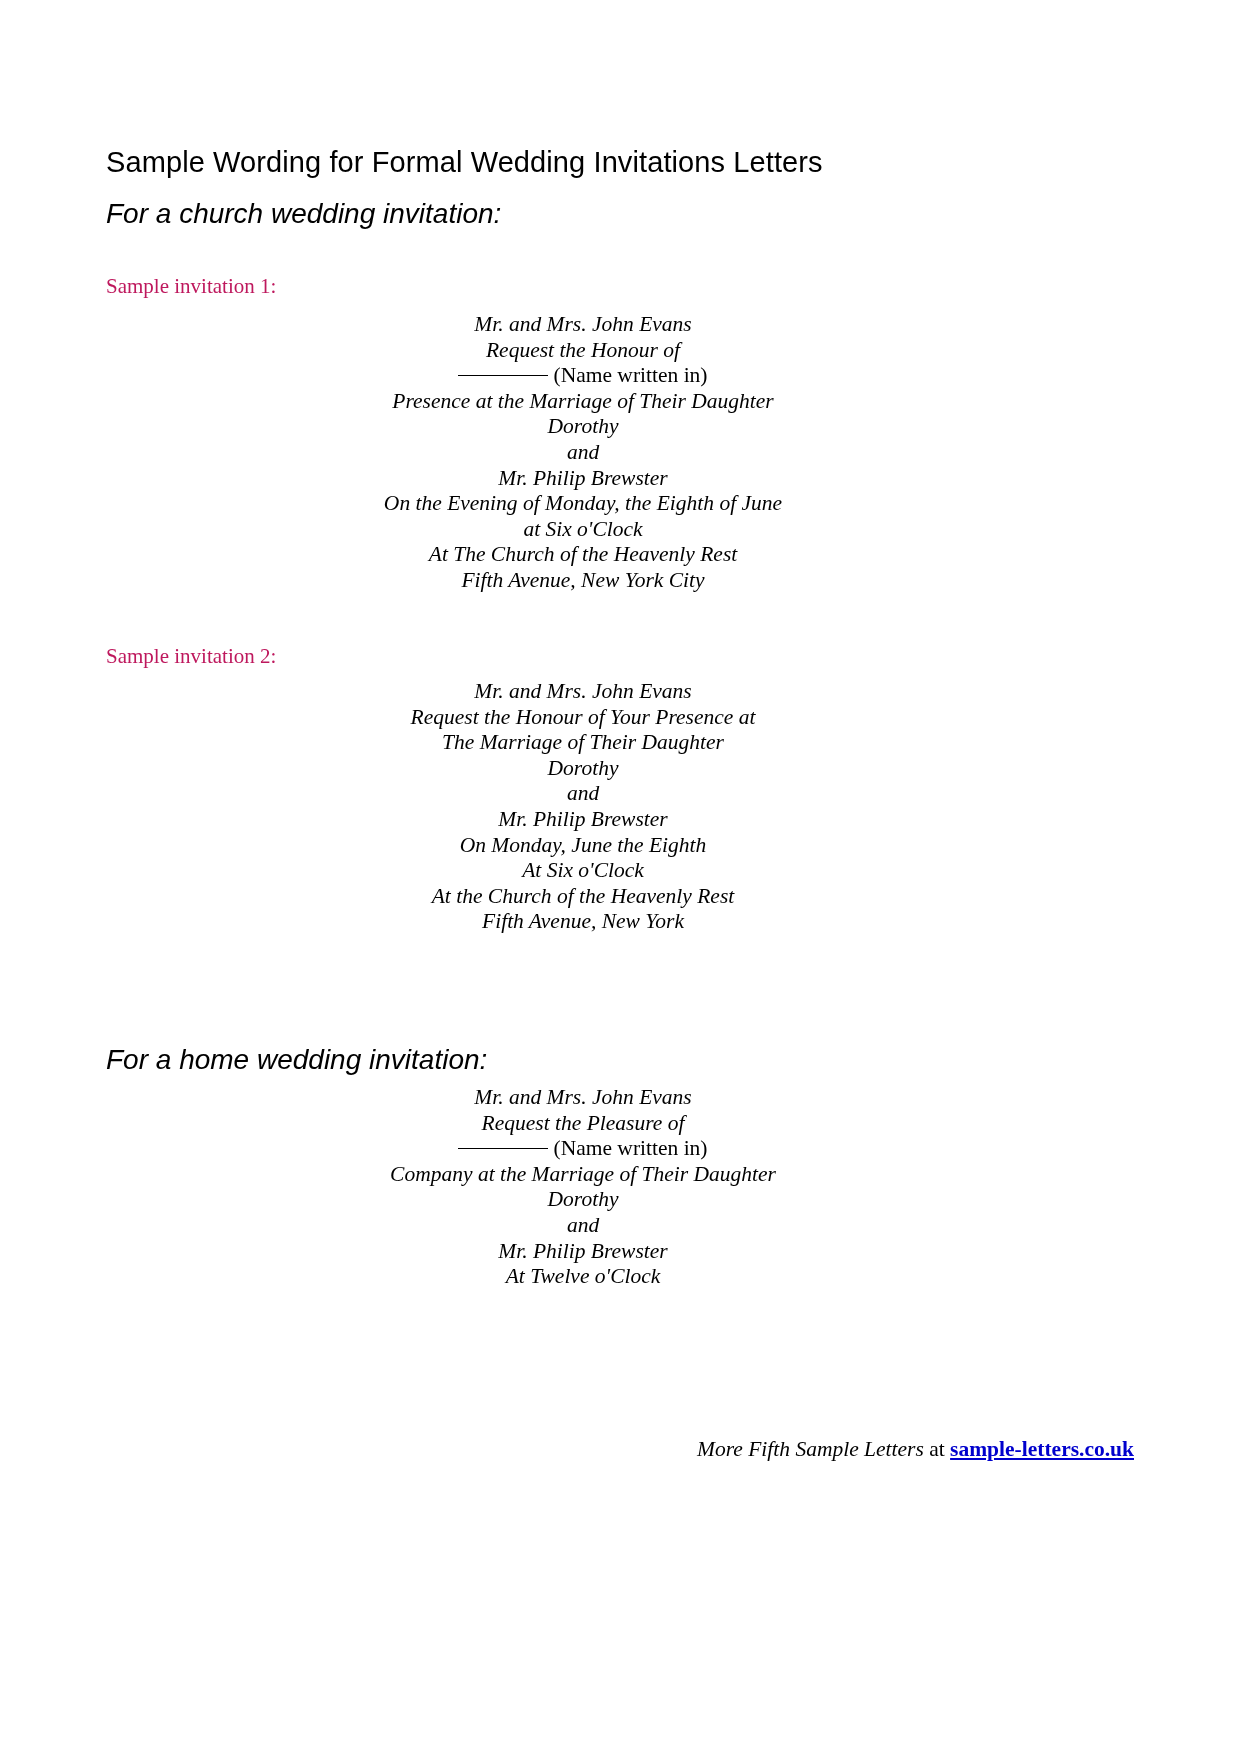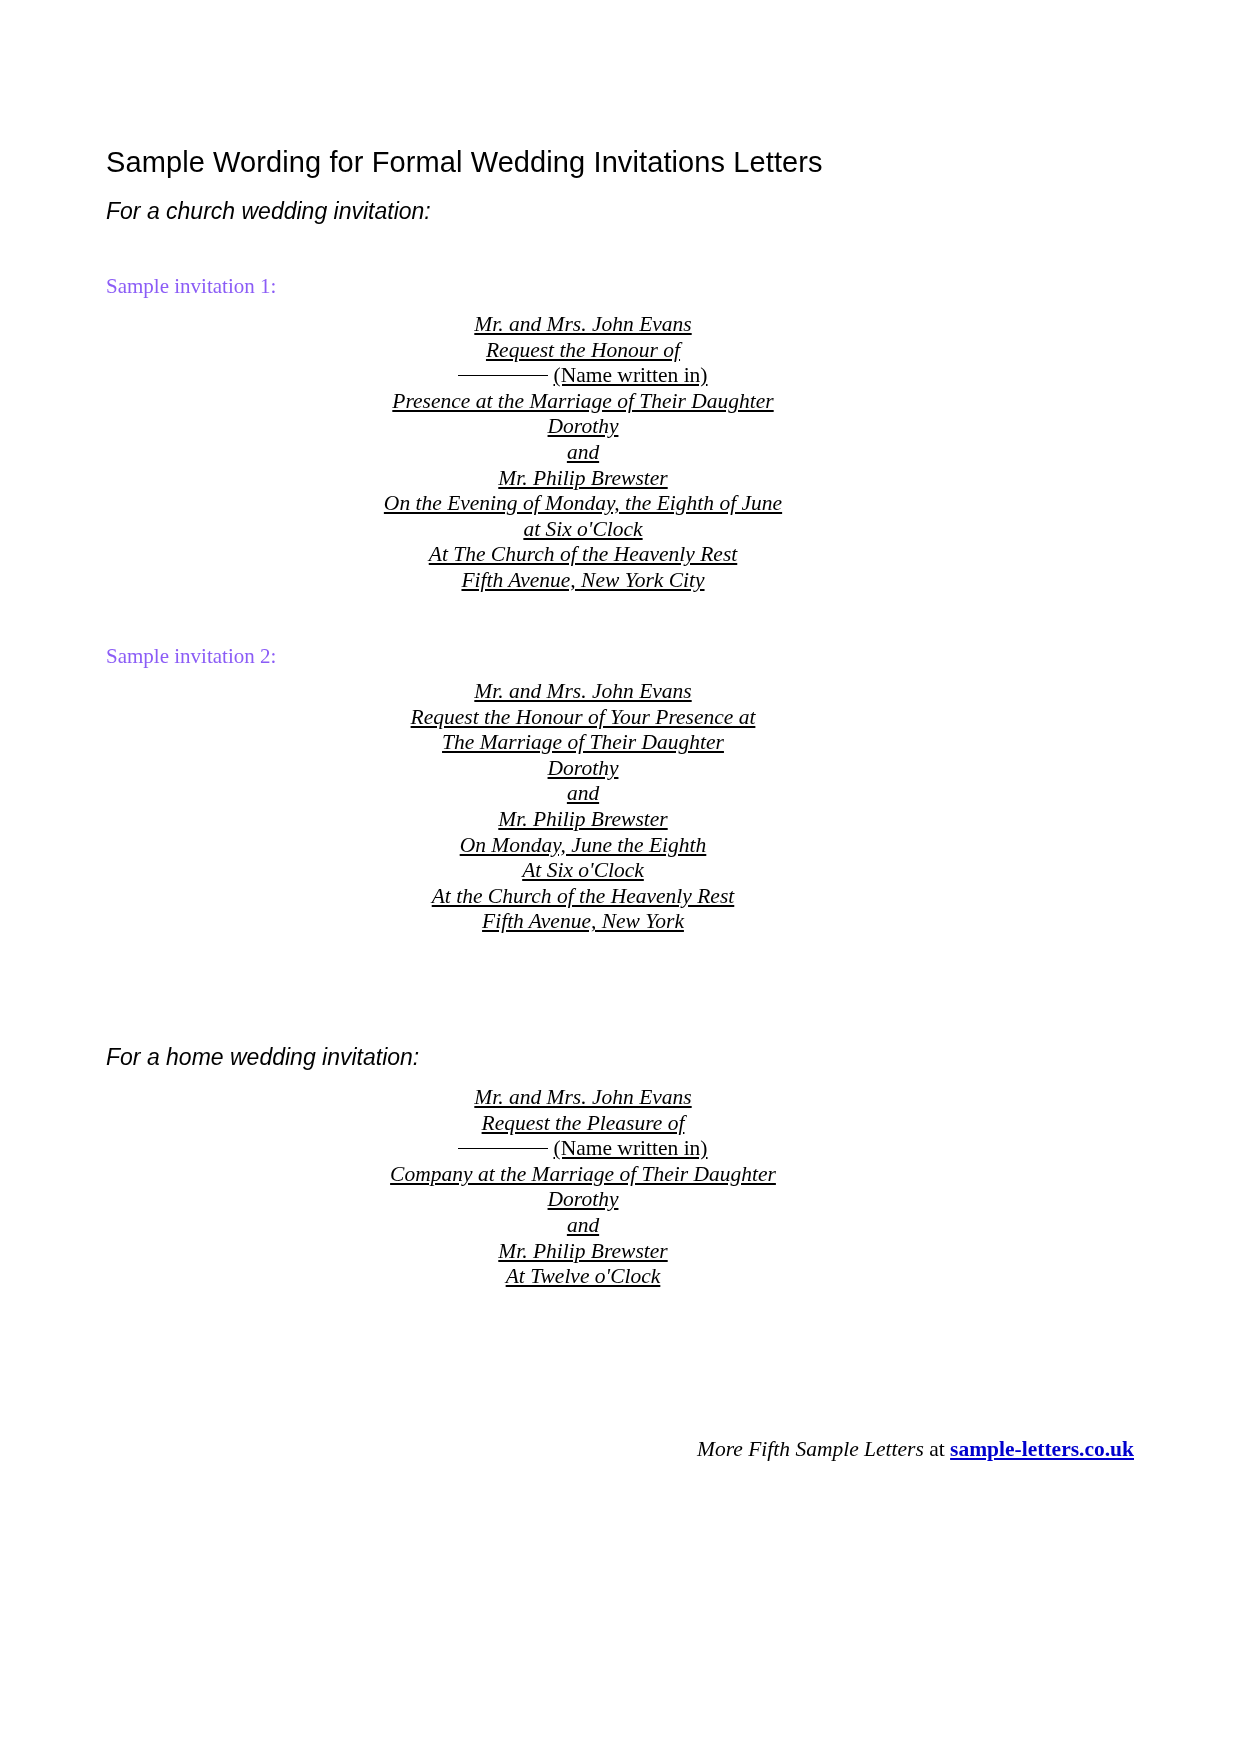--- a/index.html
+++ b/index.html
@@ -33,35 +33,35 @@
     position: absolute;
     top: 127px;
     left: 0;
     white-space: nowrap;
   }
 
   
   .section-heading {
     font-family: "Liberation Sans", sans-serif;
     font-style: italic;
-    font-size: 23px;
+    font-size: 28px;
     font-weight: 400;
     color: #000000;
     position: absolute;
     left: 0;
     white-space: nowrap;
   }
   .sec-church { top: 198px; }
   .sec-home   { top: 1044px; }
 
   
   .sample-label {
     font-family: "Liberation Serif", serif;
     font-size: 21px;
-    color: #8b5cf6;
+    color: #be185d;
     position: absolute;
     left: 0;
     white-space: nowrap;
   }
   .label-1 { top: 274px; }
   .label-2 { top: 644px; }
 
   
   .invitation {
     position: absolute;
@@ -74,21 +74,20 @@
     line-height: 25.6px;
     color: #000000;
   }
   .inv-1 { top: 312px; }
   .inv-2 { top: 679px; }
   .inv-3 { top: 1085px; }
 
   .invitation .line {
     display: block;
     white-space: nowrap;
-    text-decoration: underline;
   }
   
   .invitation .line { padding-right: 74px; }
 
   .name-blank {
     font-style: normal;
   }
   .blank-rule {
     display: inline-block;
     width: 90px;

